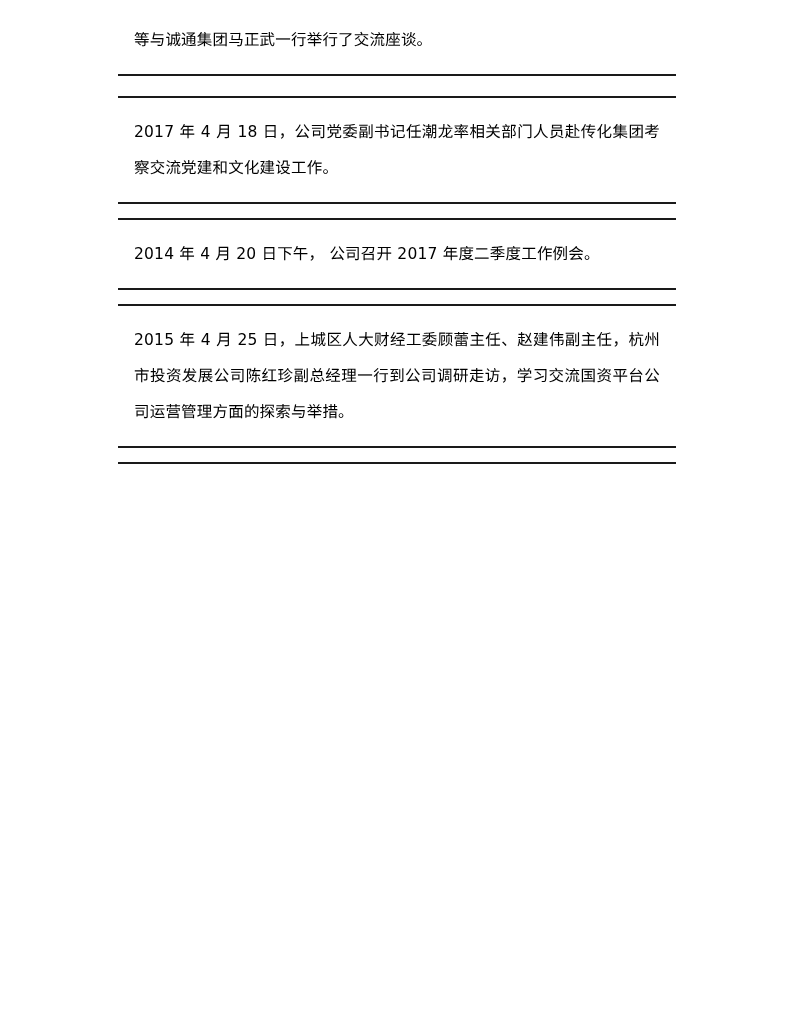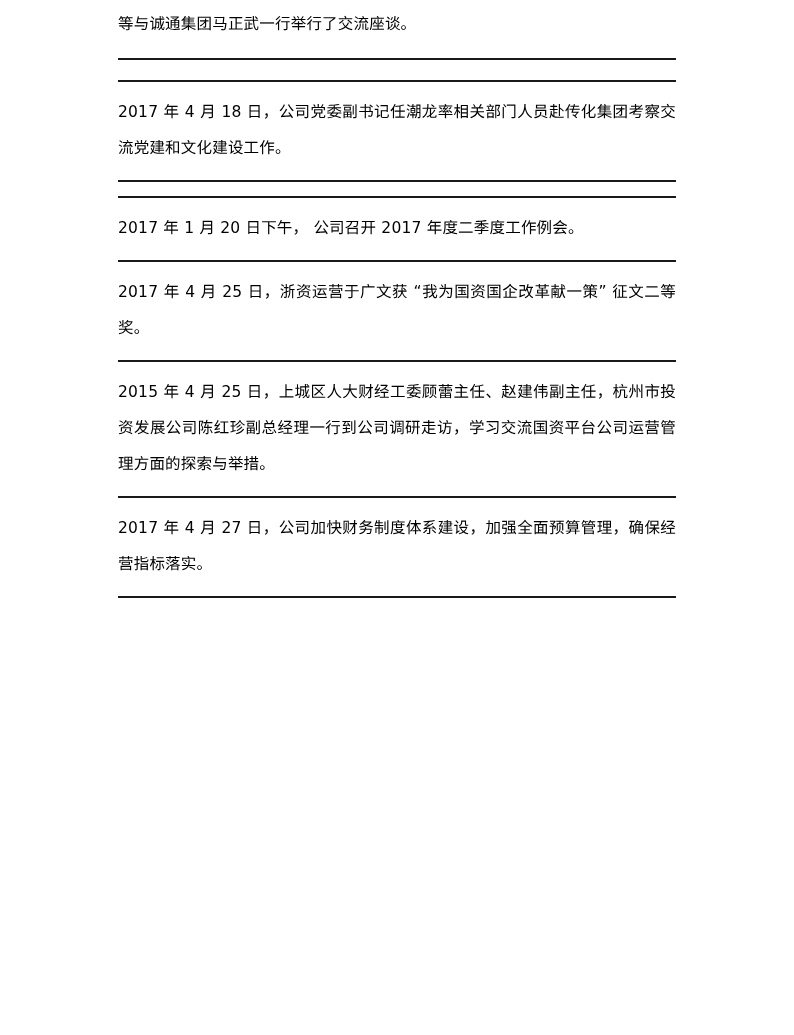--- a/index.html
+++ b/index.html
@@ -40,21 +40,21 @@
     border: none;
     border-top: 2.2px solid #1a1a1a;
     margin: 14px 0 12px 0;
     height: 0;
   }
   .rule.first {
     margin-top: 16px;
     margin-bottom: 20px;
   }
   .block {
-    margin: 0;
+    margin: 16px;
   }
   .block .para {
     margin: 0;
   }
 </style>
 </head>
 <body>
 
 <div class="page">
   <div class="doc-body">
@@ -67,33 +67,27 @@
     <hr class="rule">
 
     <div class="block">
       <p class="para">2017 年 4 月 18 日，公司党委副书记任潮龙率相关部门人员赴传化集团考察交流党建和文化建设工作。</p>
     </div>
     <hr class="rule">
 
     <hr class="rule">
 
     <div class="block">
-      <p class="para">2017 年 1 月 20 日下午， 公司召开 2017 年度二季度工作例会。</p>
+      <p class="para">2014 年 4 月 20 日下午， 公司召开 2017 年度二季度工作例会。</p>
     </div>
     <hr class="rule">
 
-    <div class="block">
-      <p class="para">2017 年 4 月 25 日，浙资运营于广文获 “我为国资国企改革献一策” 征文二等奖。</p>
-    </div>
     <hr class="rule">
 
     <div class="block">
       <p class="para">2015 年 4 月 25 日，上城区人大财经工委顾蕾主任、赵建伟副主任，杭州市投资发展公司陈红珍副总经理一行到公司调研走访，学习交流国资平台公司运营管理方面的探索与举措。</p>
     </div>
     <hr class="rule">
 
-    <div class="block">
-      <p class="para">2017 年 4 月 27 日，公司加快财务制度体系建设，加强全面预算管理，确保经营指标落实。</p>
-    </div>
     <hr class="rule">
 
   </div>
 </div>
 
 </body></html>

